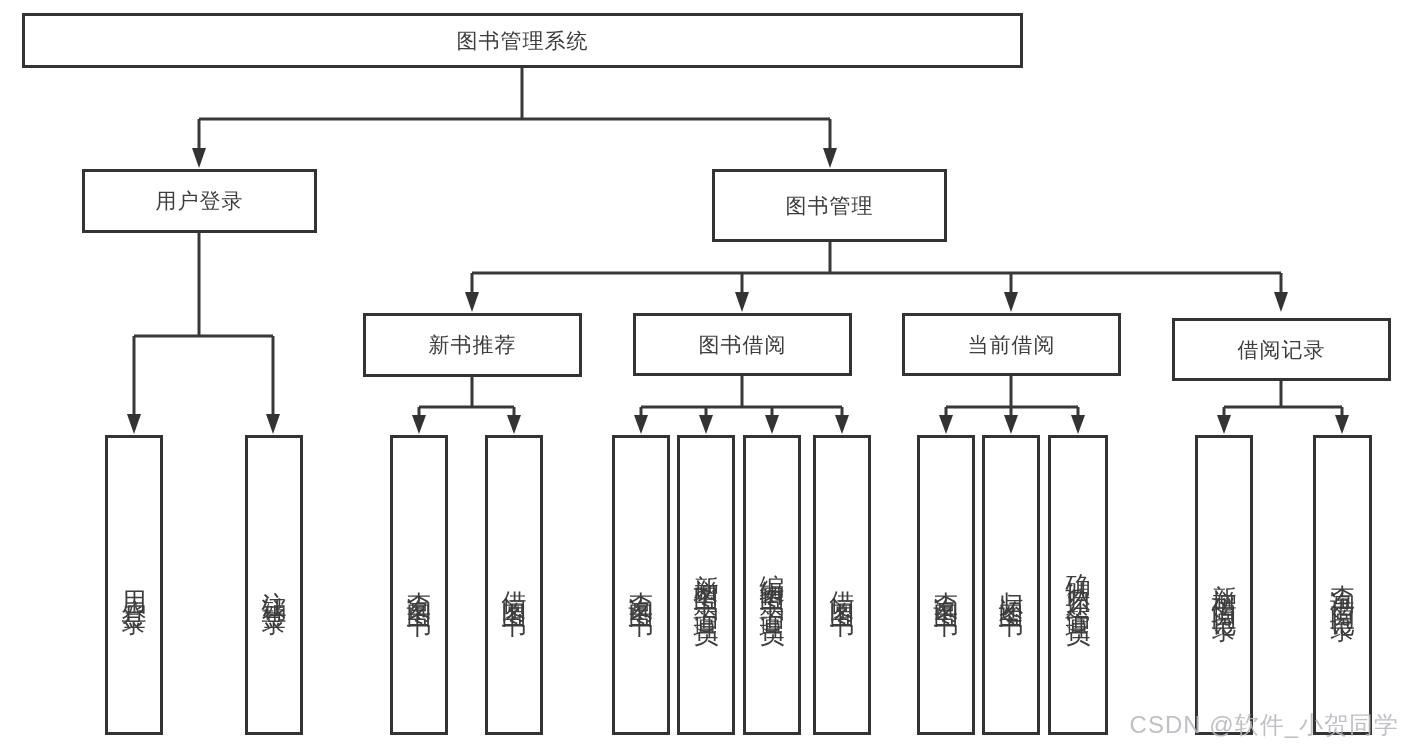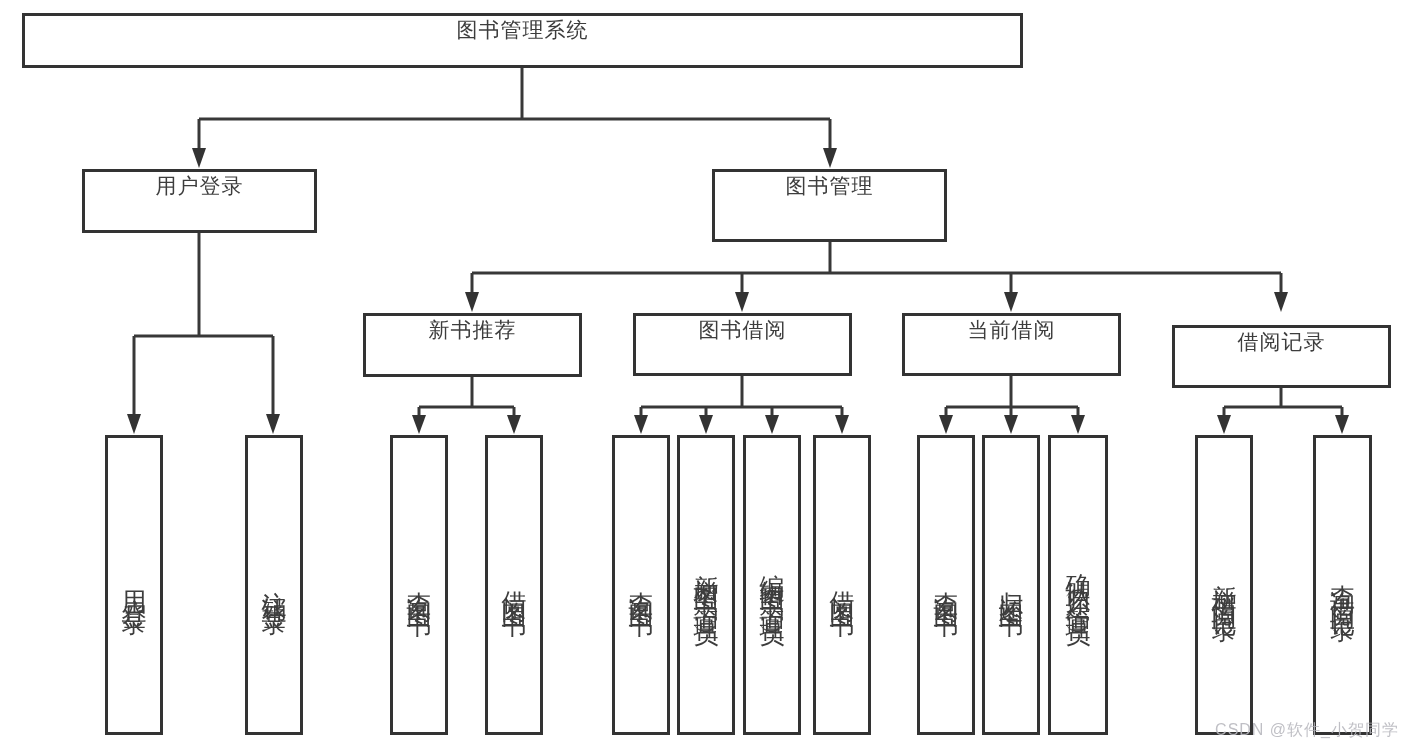--- a/index.html
+++ b/index.html
@@ -15,20 +15,21 @@
     position: absolute;
     left: 0; top: 0;
     width: 1405px; height: 747px;
   }
   .hbox {
     position: absolute;
     box-sizing: border-box;
     border: 3px solid #333333;
     background: #ffffff;
     display: flex;
+    align-items: center;
     justify-content: center;
     font-size: 21px;
     color: #3d3d3d;
     letter-spacing: 1px;
   }
   .vbox {
     position: absolute;
     box-sizing: border-box;
     border: 3px solid #333333;
     background: #ffffff;
@@ -42,21 +43,21 @@
     font-size: 25px;
     line-height: 1;
     letter-spacing: 7px;
     color: #3d3d3d;
     white-space: nowrap;
   }
   .watermark {
     position: absolute;
     right: 6px;
     bottom: 6px;
-    font-size: 16px;
+    font-size: 24px;
     color: #b9b9bf;
     opacity: 0.9;
     letter-spacing: 1px;
     z-index: 10;
   }
 </style>
 </head>
 <body>
 
 <div class="stage">
@@ -140,21 +141,21 @@
 
   <div class="hbox" style="left:363px; top:313px; width:219px; height:64px;">
     <span>新书推荐</span>
   </div>
   <div class="hbox" style="left:902px; top:313px; width:219px; height:63px;">
     <span>当前借阅</span>
   </div>
   <div class="hbox" style="left:633px; top:313px; width:219px; height:63px;">
     <span>图书借阅</span>
   </div>
-  <div class="hbox" style="left:1172px; top:325px; width:219px; height:63px;">
+  <div class="hbox" style="left:1172px; top:318px; width:219px; height:63px;">
     <span>借阅记录</span>
   </div>
 
   <div class="vbox" style="left:105px; top:435px; width:58px; height:300px;">
     <span class="vtext">用户登录</span>
   </div>
   <div class="vbox" style="left:245px; top:435px; width:58px; height:300px;">
     <span class="vtext">注销登录</span>
   </div>
 

